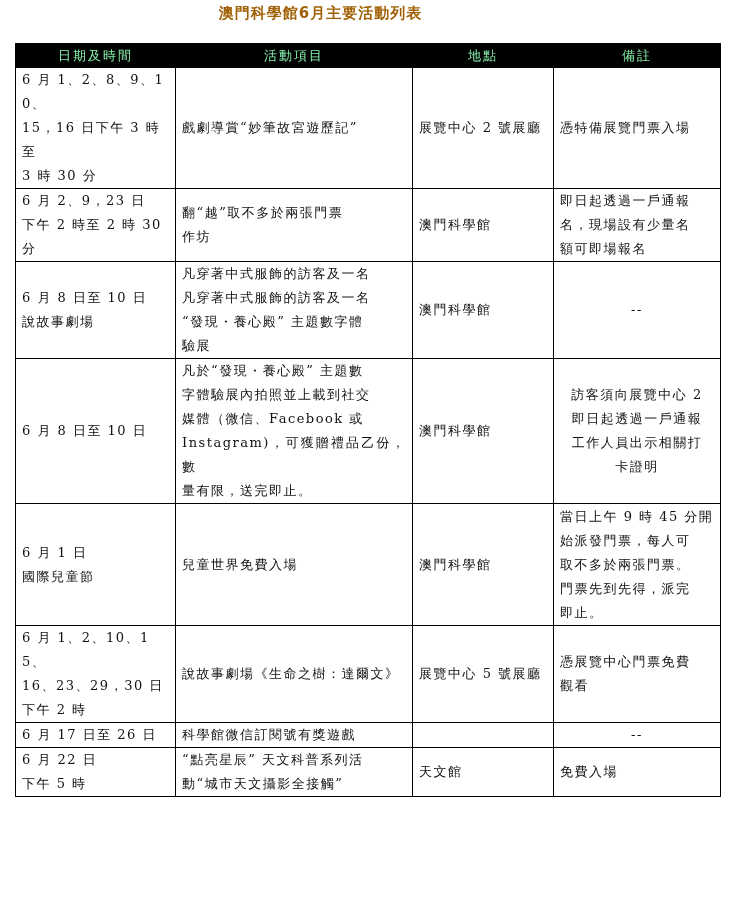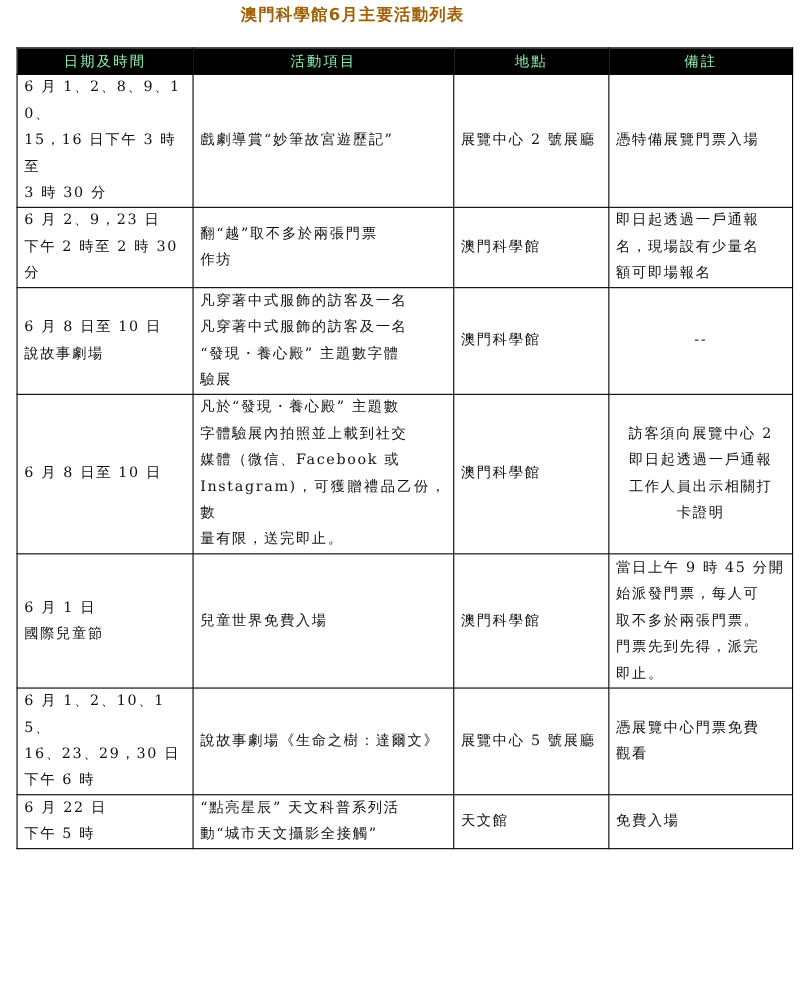--- a/index.html
+++ b/index.html
@@ -144,31 +144,45 @@
           <span class="line">始派發門票，每人可</span>
           <span class="line">取不多於兩張門票。</span>
           <span class="line">門票先到先得，派完</span>
           <span class="line">即止。</span>
         </td>
       </tr>
       <tr style="height: 74px;">
         <td>
           <span class="line">6 月 1、2、10、15、</span>
           <span class="line">16、23、29，30 日</span>
-          <span class="line">下午 6 時</span>
+          <span class="line">下午 2 時</span>
         </td>
         <td class="justify">
           <span class="line">說故事劇場《生命之樹：達爾文》</span>
         </td>
         <td>
           <span class="line">展覽中心 5 號展廳</span>
         </td>
         <td>
           <span class="line">憑展覽中心門票免費</span>
           <span class="line">觀看</span>
+        </td>
+      </tr>
+      <tr style="height: 24px;">
+        <td>
+          <span class="line">6 月 17 日至 26 日</span>
+        </td>
+        <td class="justify">
+          <span class="line">科學館微信訂閱號有獎遊戲</span>
+        </td>
+        <td>
+          <span class="line"></span>
+        </td>
+        <td class="center">
+          <span class="line">--</span>
         </td>
       </tr>
       <tr style="height: 49px;">
         <td>
           <span class="line">6 月 22 日</span>
           <span class="line">下午 5 時</span>
         </td>
         <td class="justify">
           <span class="line">“點亮星辰” 天文科普系列活</span>
           <span class="line">動“城市天文攝影全接觸”</span>

